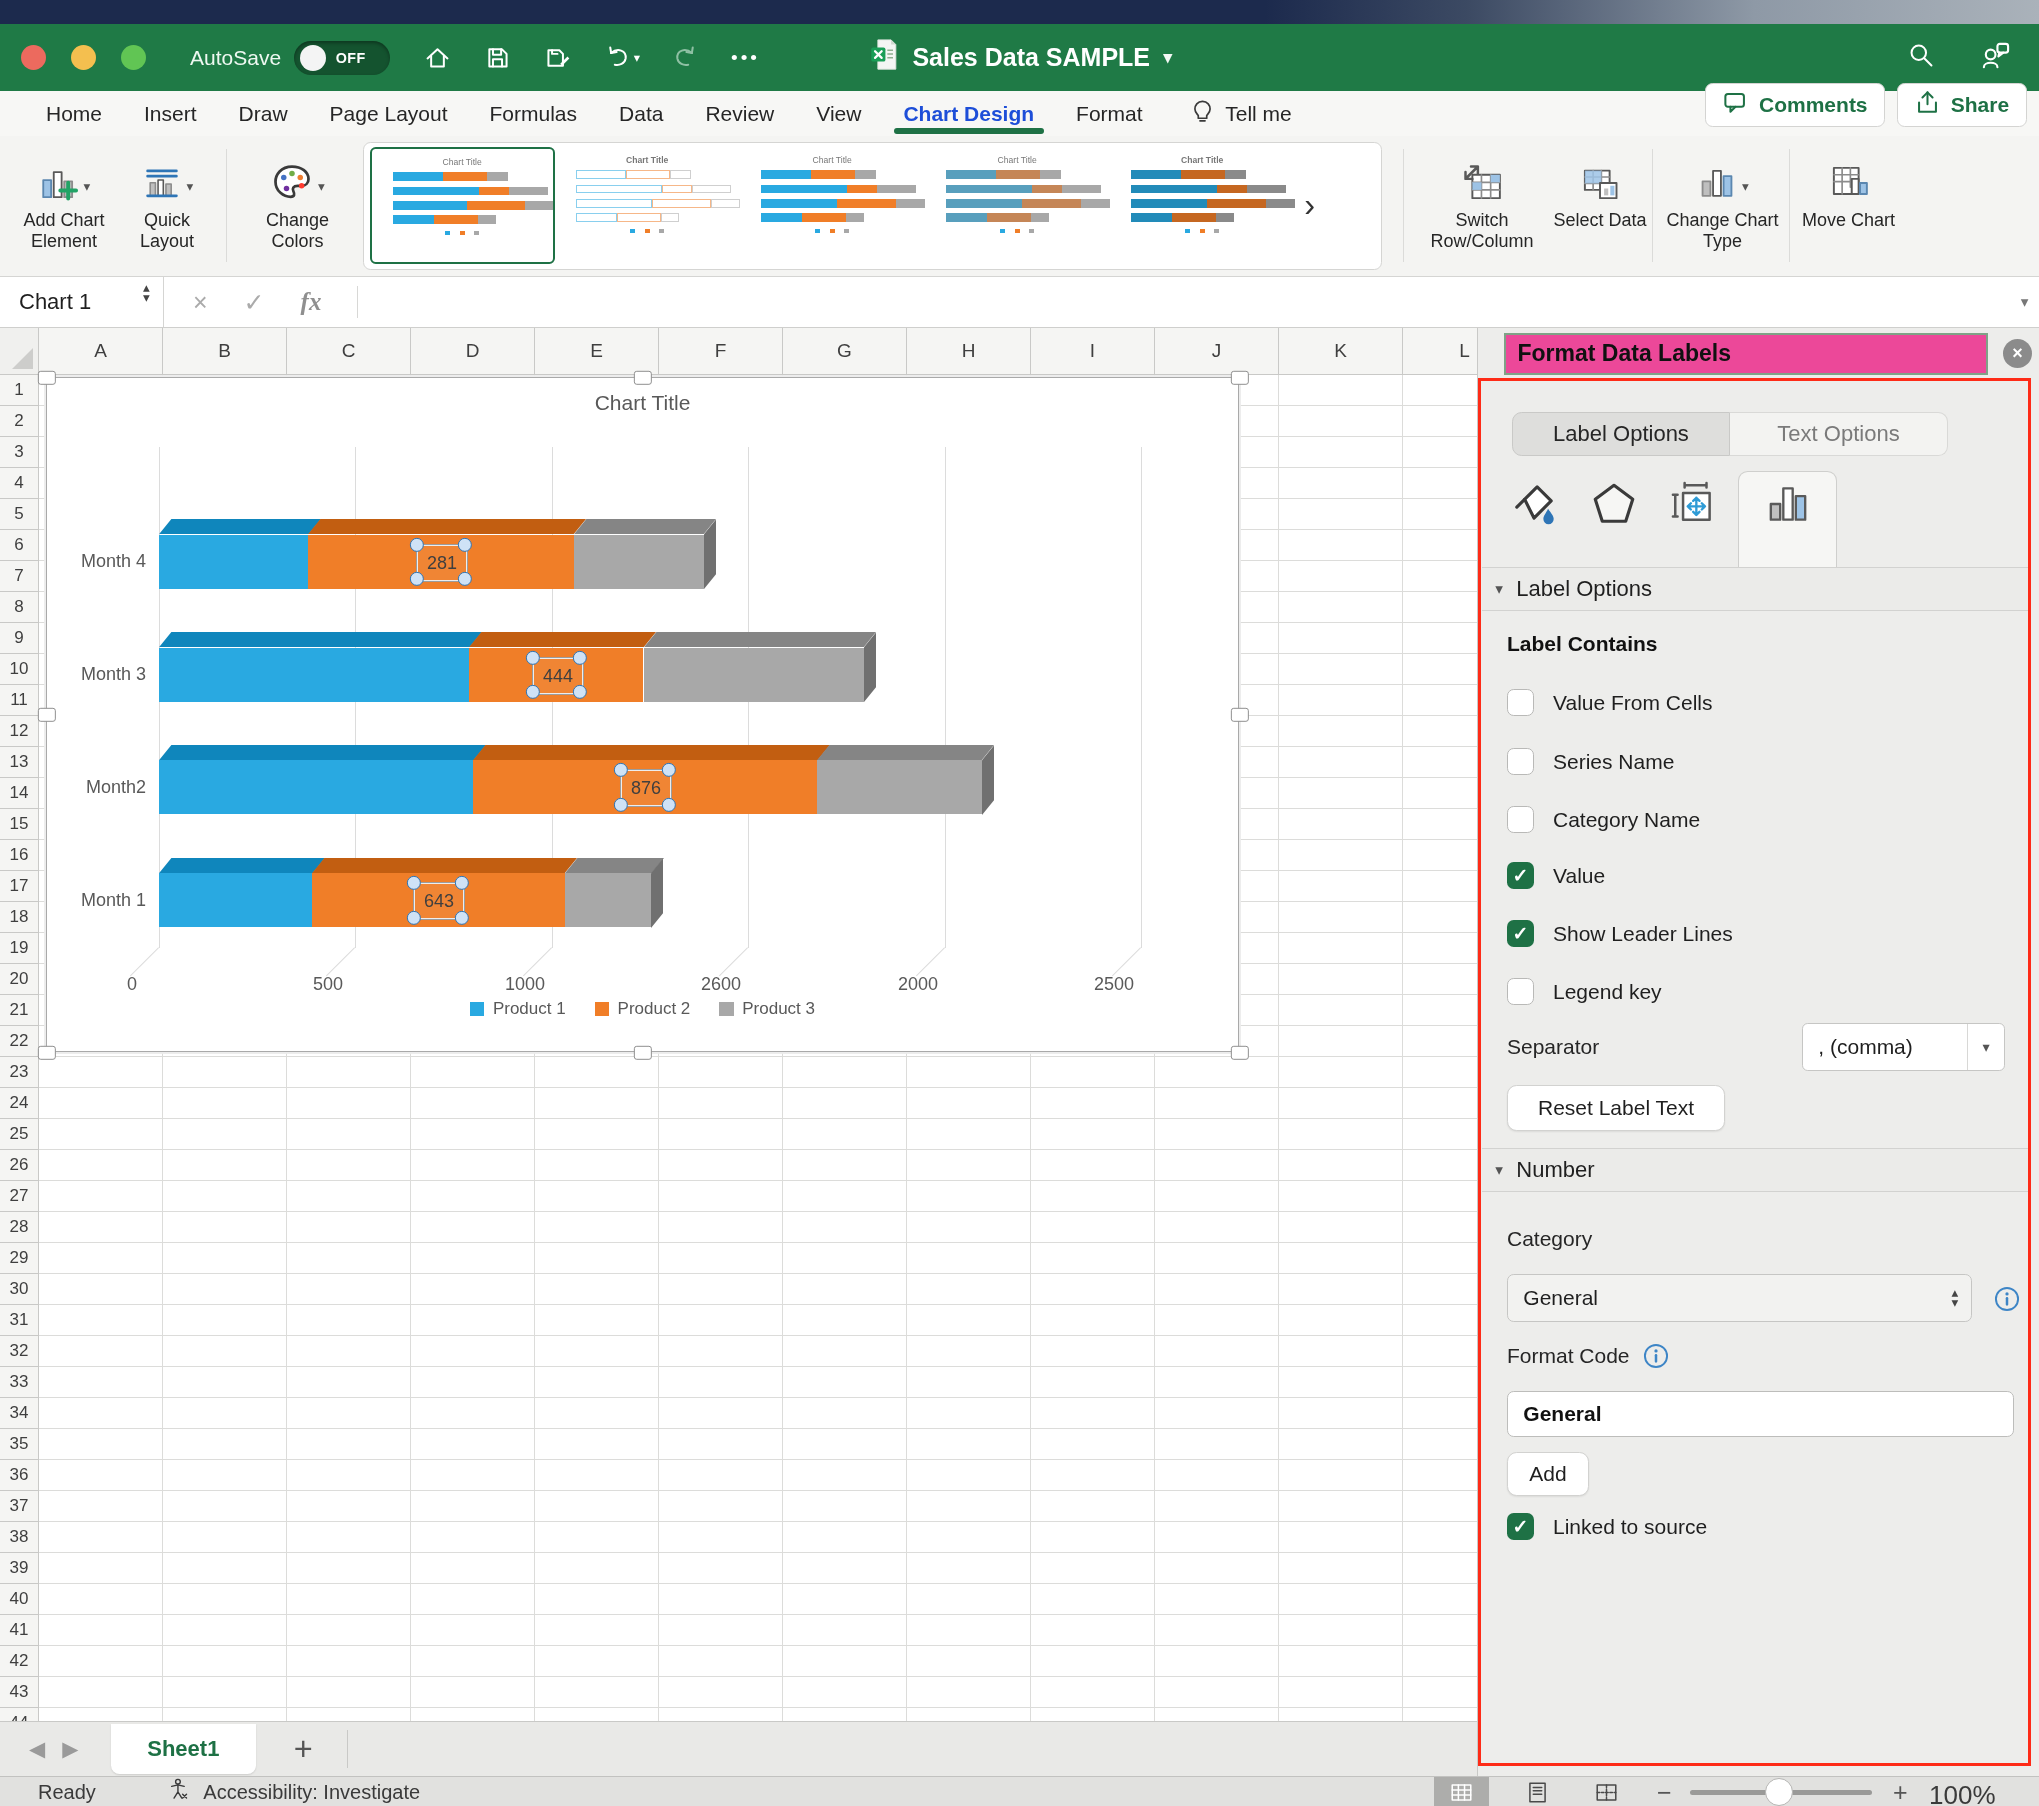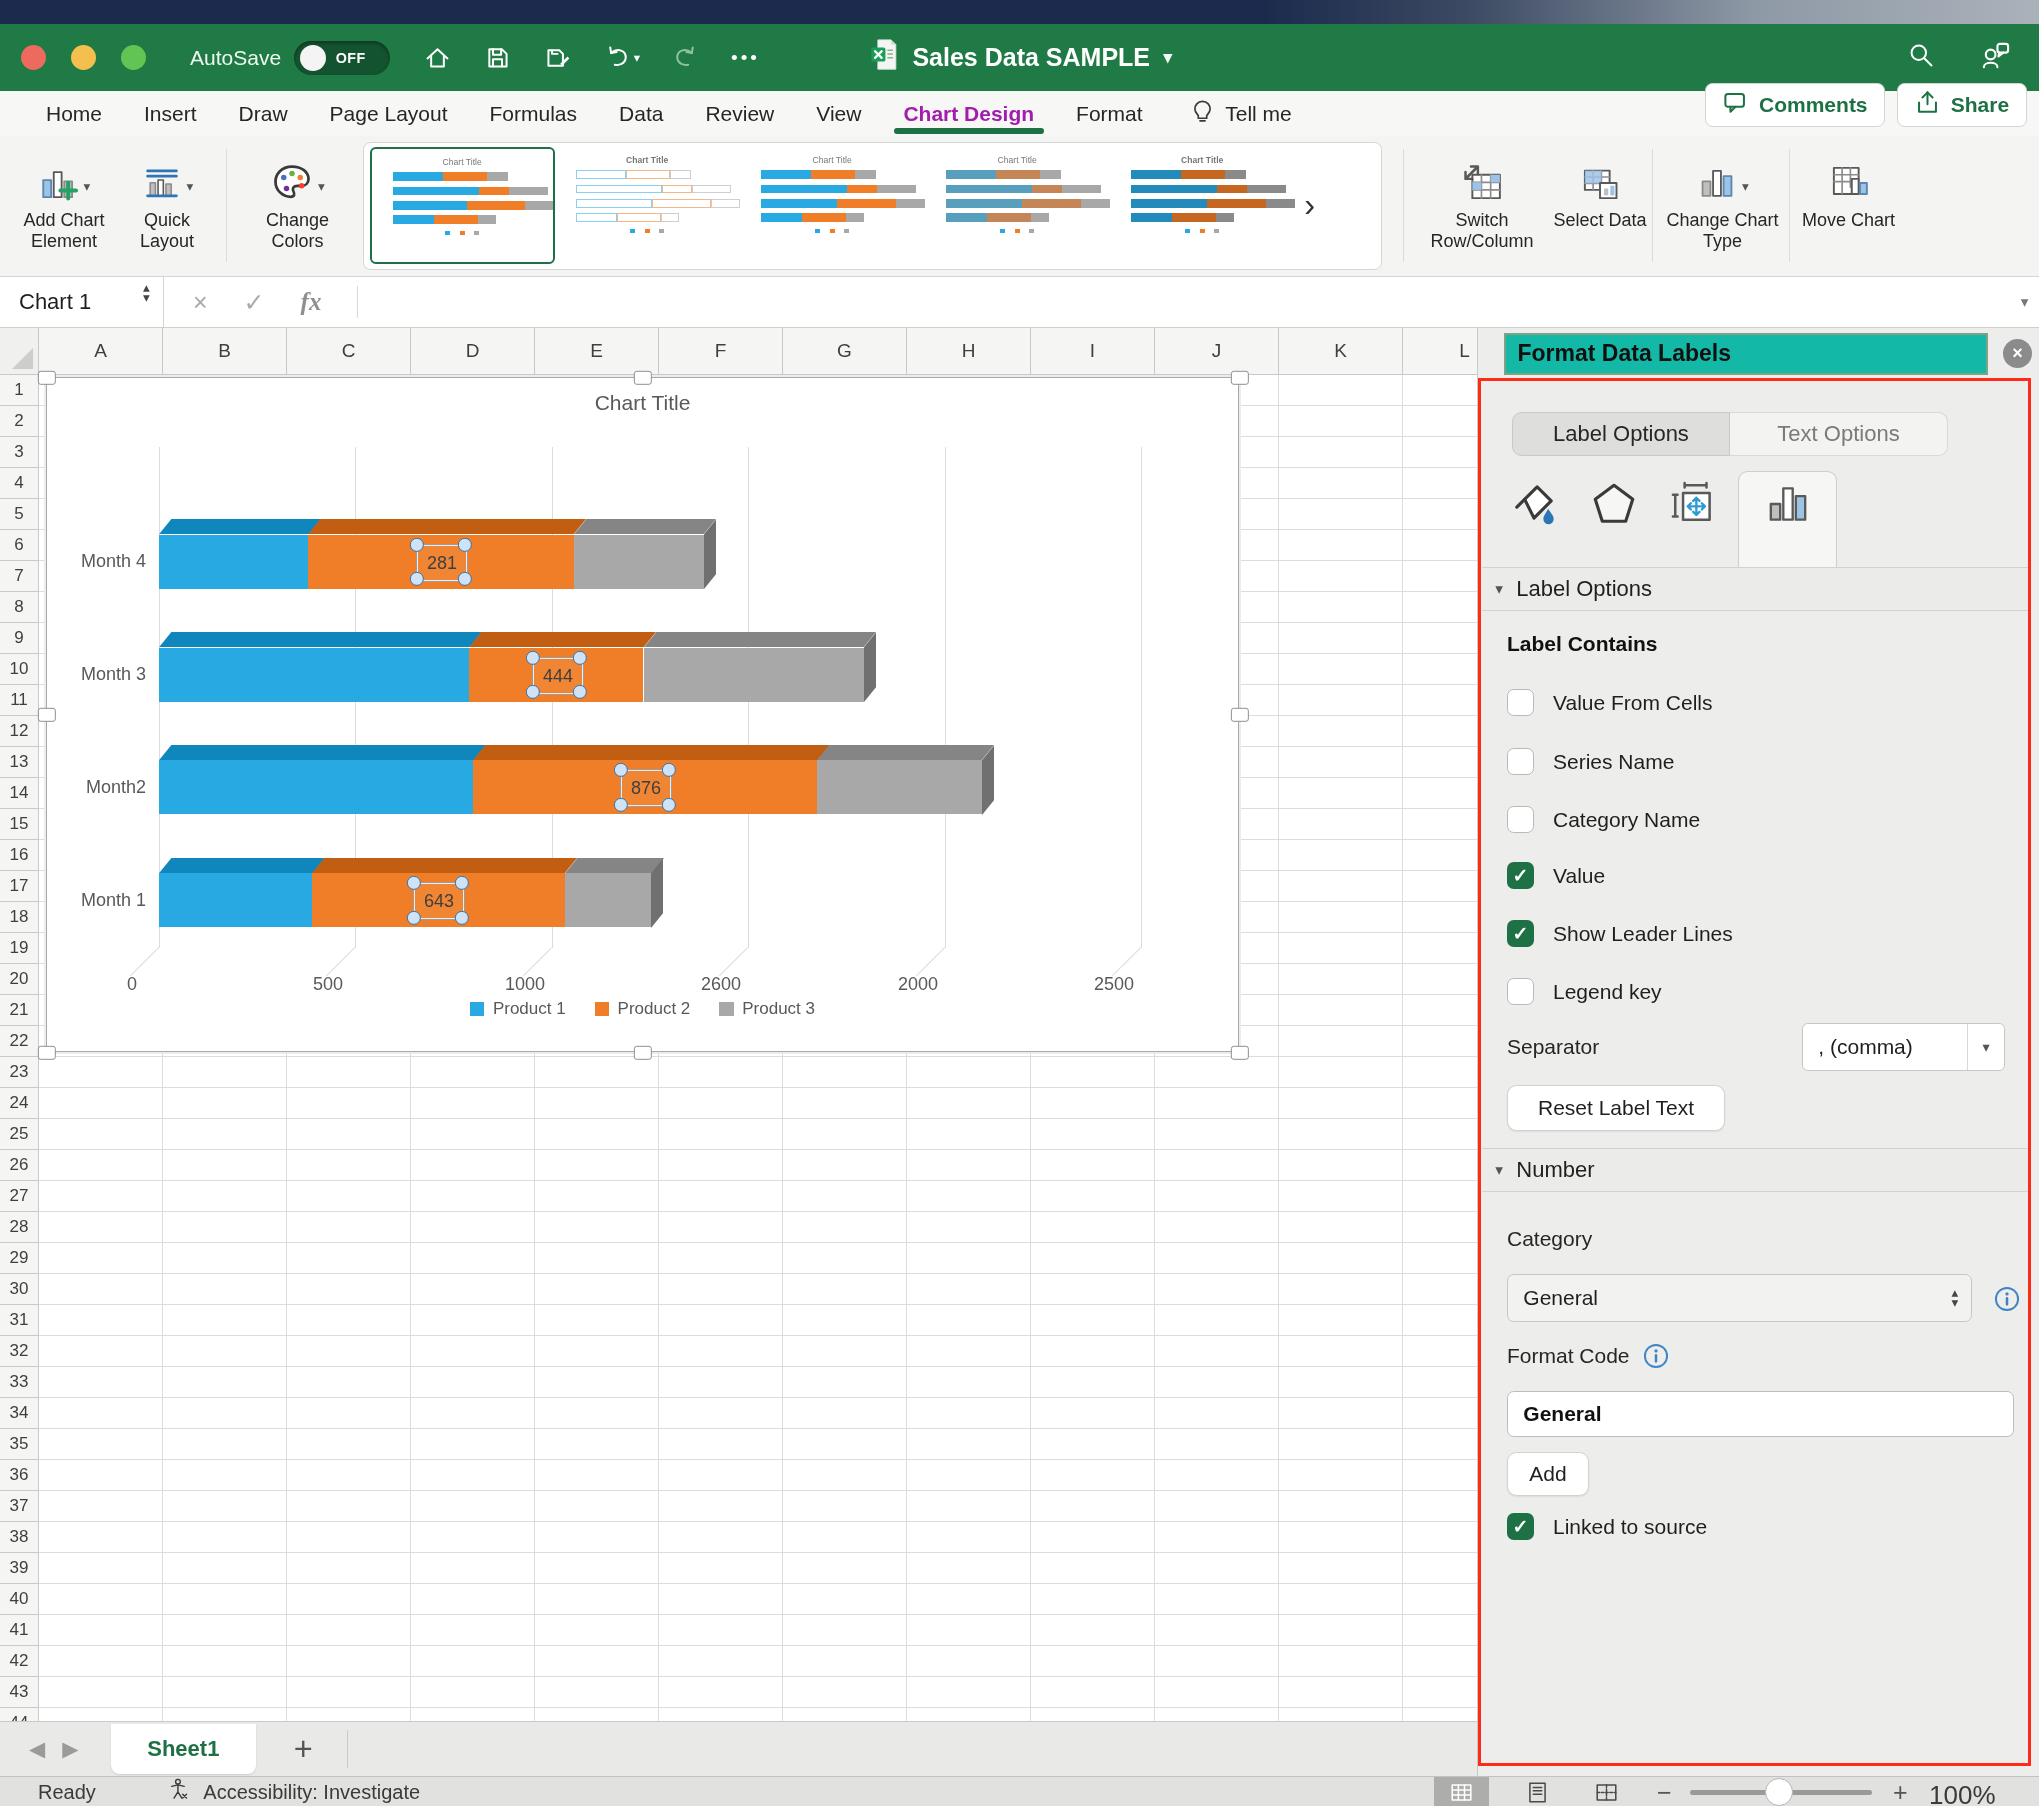--- a/index.html
+++ b/index.html
@@ -15,21 +15,21 @@
   .knob{width:26px;height:26px;border-radius:50%;background:#f4f4f4;}
   .offlbl{font-size:14.3px;font-weight:bold;color:#fff;letter-spacing:0.5px;}
   .qat{display:flex;align-items:center;gap:31px;margin-left:32.5px;}
   .qat svg{display:block;}
   .doc-title{position:absolute;left:50%;transform:translateX(-50%);display:flex;align-items:center;gap:13.4px;font-size:25px;font-weight:bold;white-space:nowrap;}
   .tb-right{margin-left:auto;display:flex;align-items:center;gap:44px;margin-right:29px;}
   .chev-sm{font-size:17px;opacity:.95;}
   
   #tabrow{position:absolute;left:0;top:91px;width:2040px;height:45px;background:#F7F7F5;display:flex;align-items:center;padding-left:25px;box-sizing:border-box;font-size:21px;color:#262626;}
   .tab{padding:0 21px;position:relative;height:100%;display:flex;align-items:center;cursor:default;white-space:nowrap;}
-  .tab.active{color:#a21caf;font-weight:bold;}
+  .tab.active{color:#1d4ed8;font-weight:bold;}
   .tab.active::after{content:"";position:absolute;left:11.5px;right:11.5px;bottom:1.9px;height:5.7px;border-radius:2.9px;background:#1e7145;}
   .tellme{display:flex;align-items:center;gap:9.6px;margin-left:25px;}
   .hbtn{position:absolute;height:42px;background:#fff;border:1px solid #d4d4d2;border-radius:7.6px;display:flex;align-items:center;justify-content:center;gap:9.6px;color:#1e7145;font-weight:bold;font-size:21px;}
   
   #ribbon{position:absolute;left:0;top:136px;width:2040px;height:141px;background:#F4F4F2;border-bottom:1px solid #D5D5D3;box-sizing:border-box;}
   .rb-item{position:absolute;top:5.7px;text-align:center;font-size:18px;line-height:1.12;color:#262626;}
   .rb-ico{height:63px;display:flex;align-items:flex-end;justify-content:center;gap:3.8px;margin-bottom:5.7px;}
   .rb-chev{font-size:13.4px;color:#555;align-self:center;margin-top:27px;}
   .vdiv{position:absolute;top:13.4px;height:113px;width:1px;background:#DBDBD9;}
   #gallery{position:absolute;left:363px;top:5.7px;width:1019px;height:128px;background:#fff;border:1px solid #D5D5D3;border-radius:7.6px;display:flex;align-items:center;padding:2.9px 5.7px;box-sizing:border-box;}
@@ -65,21 +65,21 @@
   .seg{position:absolute;}
   .catlbl{position:absolute;left:0;width:99px;text-align:right;font-size:18px;color:#595959;}
   .axlbl{position:absolute;width:76px;text-align:center;font-size:18px;color:#595959;top:596px;}
   .dlabel{position:absolute;border:1.9px solid #EDEDED;box-shadow:0 0 0 1px #9c9c9c;display:flex;align-items:center;justify-content:center;font-size:18px;color:#3f3f3f;background:rgba(255,255,255,.06);z-index:20;}
   .lh{position:absolute;width:14.3px;height:14.3px;border-radius:50%;background:#CFE2F6;border:1.9px solid #2F75B5;box-sizing:border-box;z-index:21;transform:translate(-50%,-50%);}
   .legend{position:absolute;left:0;right:0;top:621px;display:flex;justify-content:center;gap:29px;align-items:center;}
   .lg-item{display:flex;align-items:center;gap:8.6px;font-size:17px;color:#595959;}
   .lg-sq{width:14.3px;height:14.3px;}
   
   #panel{position:absolute;left:1477px;top:328px;width:563px;height:1448px;background:#EDEDEB;border-left:1px solid #C9C9C7;box-sizing:border-box;font-size:21px;color:#1f1f1f;}
-  .fdl-box{position:absolute;left:26px;top:4.8px;width:484px;height:42px;border:2.9px solid #7FA287;background:#14b8a6;display:flex;align-items:center;padding-left:11.5px;box-sizing:border-box;font-size:23px;font-weight:bold;color:#111;}
+  .fdl-box{position:absolute;left:26px;top:4.8px;width:484px;height:42px;border:2.9px solid #7FA287;background:#ec4899;display:flex;align-items:center;padding-left:11.5px;box-sizing:border-box;font-size:23px;font-weight:bold;color:#111;}
   .closebtn{position:absolute;left:525px;top:10.5px;width:29px;height:29px;border-radius:50%;background:#8B8B8B;color:#fff;display:flex;align-items:center;justify-content:center;font-size:18px;font-weight:bold;}
   .redrect{position:absolute;left:0;top:50px;width:553px;height:1388px;border:3.8px solid #FE2B17;box-sizing:border-box;pointer-events:none;z-index:40;}
   .ptab{position:absolute;top:84px;height:44px;width:218px;display:flex;align-items:center;justify-content:center;font-size:22px;box-sizing:border-box;}
   .ptab.on{left:34px;background:#DEDEDC;color:#262626;border:1px solid #C9C9C7;border-radius:9.6px 0 0 9.6px;}
   .ptab.off{left:252px;background:#F3F3F1;color:#7a7a7a;border:1px solid #D9D9D7;border-left:none;border-radius:0 9.6px 9.6px 0;}
   .icontab{position:absolute;top:149px;width:54px;height:54px;display:flex;align-items:center;justify-content:center;}
   .seltabbox{position:absolute;left:260px;top:143px;width:99px;height:96px;background:#F6F6F4;border:1px solid #CFCFCD;border-bottom:none;border-radius:9.6px 9.6px 0 0;box-sizing:border-box;}
   .band{position:absolute;left:3.8px;width:546px;height:44px;background:#EBEBE9;border-top:1px solid #D2D2D0;border-bottom:1px solid #D2D2D0;display:flex;align-items:center;font-size:22px;color:#1f1f1f;box-sizing:border-box;}
   .band .bchev{margin:0 13.4px 0 13.4px;color:#555;font-size:15.3px;}
   .plabel{position:absolute;left:29px;font-size:21px;color:#262626;}

